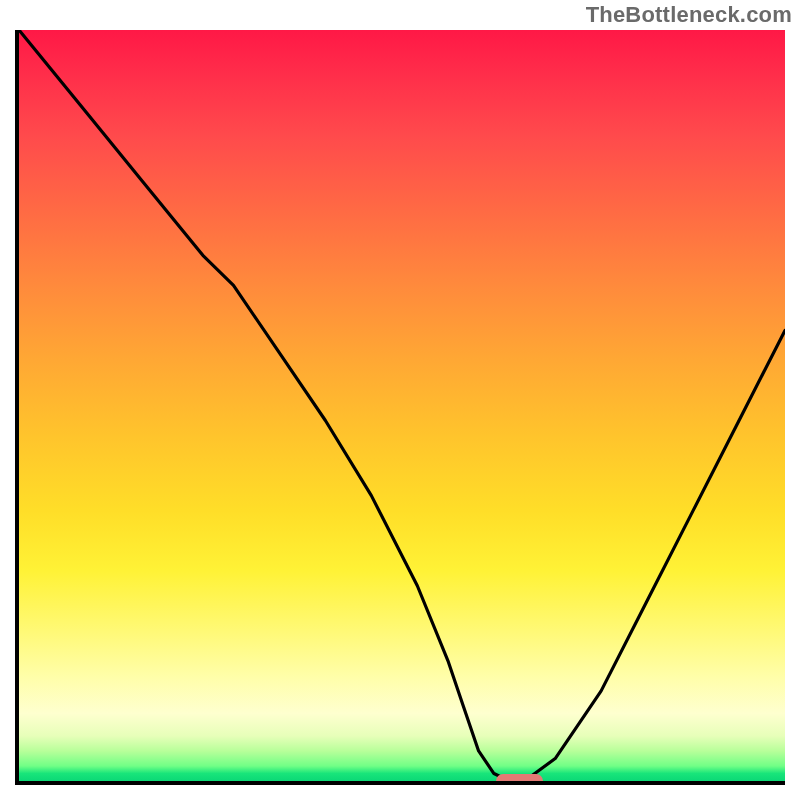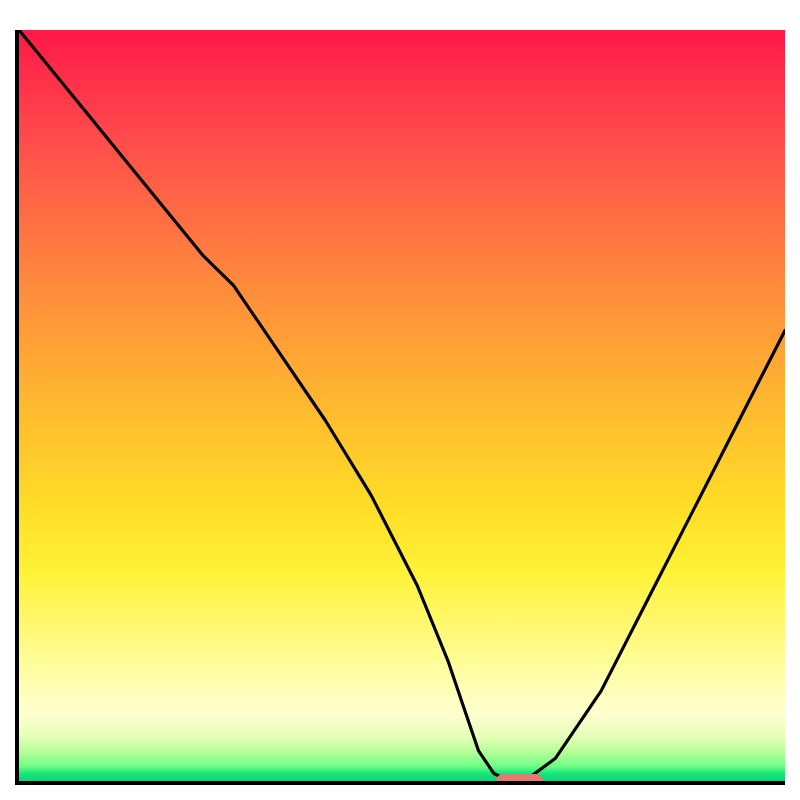--- a/index.html
+++ b/index.html
@@ -80,20 +80,21 @@
     height: 14px;
     border-radius: 8px;
     background: #e47a74;
   }
 </style>
 </head>
 <body>
 
 <div class="frame">
 
+  <div class="watermark">TheBottleneck.com</div>
 
   <div class="plot">
     <div class="gradient"></div>
 
     <svg class="curve" viewBox="0 0 770 755" preserveAspectRatio="none">
       <path id="curve-path" fill="none" stroke="#000000" stroke-width="3.2" stroke-linejoin="round" stroke-linecap="round" d="M0.0 0.0 L61.6 75.5 L123.2 151.0 L184.8 226.5 L215.6 256.7 L261.8 324.7 L308.0 392.6 L354.2 468.1 L400.4 558.7 L431.2 634.2 L446.6 679.5 L462.0 724.8 L477.4 747.5 L492.8 755.0 L508.2 755.0 L539.0 732.4 L585.2 664.4 L631.4 573.8 L677.6 483.2 L723.8 392.6 L770.0 302.0"></path>
     </svg>
 
     <div class="marker" id="marker" style="left: 477.4px; width: 46.2px; bottom: -7px; background: rgb(228, 122, 116);"></div>
   </div>

